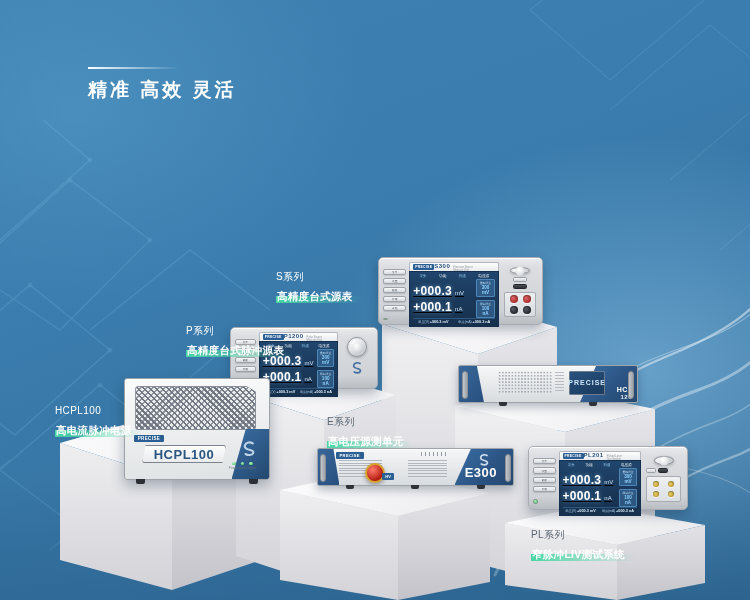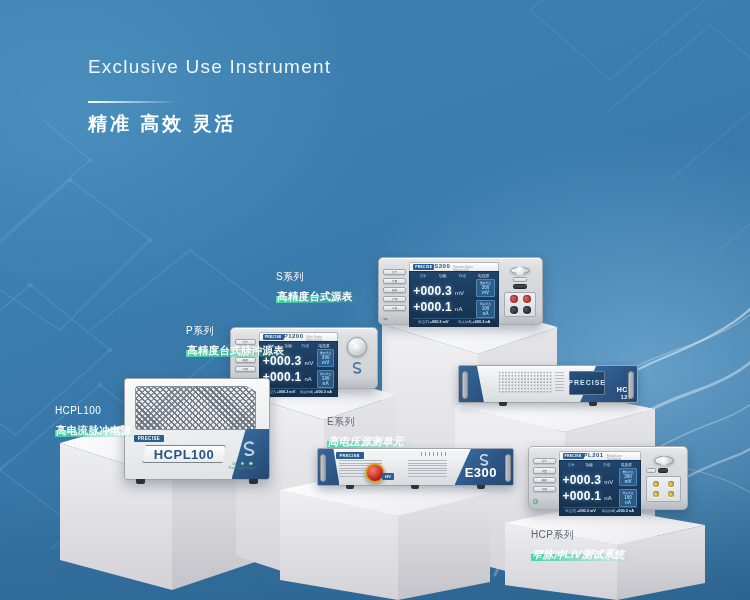--- a/index.html
+++ b/index.html
@@ -70,21 +70,21 @@
   .lbl .l2{
     font-size:10.5px; font-weight:700; color:#ffffff; letter-spacing:.3px;
     display:inline-block; position:relative; padding:0 1px;
   }
   .lbl .l2::after{
     content:""; position:absolute; left:0; right:-8px; bottom:0px; height:7px;
     background:linear-gradient(to right,#49d6a4,rgba(73,214,164,0));
     z-index:-1;
   }
   .lbl.dark .l1{ color:#5a6570; }
-  .lbl.dark .l2{ color:#ffffff;font-style:italic; }
+  .lbl.dark .l2{ color:#ffffff; }
 
   
   .instr{ position:absolute; z-index:7; }
 
   .benchtop{
     position:relative; width:100%; height:100%;
     border-radius:5px;
     background:linear-gradient(180deg,#e8eaec 0%,#dcdee1 14%,#cfd2d6 80%,#b9bcc1 100%);
     box-shadow:0 5px 12px rgba(20,40,60,.30), inset 0 1px 0 #fff;
     border:1px solid #a9adb3;
@@ -112,21 +112,21 @@
   .model-sub{ font-size:2.6px; color:#8d949c; margin-left:3px; }
   .lcd{
     flex:1; border:1px solid #14304e;
     background:linear-gradient(180deg,#20456c 0%,#1b3a5c 45%,#16304c 100%);
     display:flex; flex-direction:column; padding:2px 3px;
   }
   .lcd-tabs{ display:flex; justify-content:space-around; font-size:3.6px; color:#8fc4ec; padding-bottom:1px;}
   .lcd-tabs span.on{ color:#ffffff; }
   .lcd-main{ flex:1; display:flex; gap:3px; }
   .lcd-vals{ flex:1; display:flex; flex-direction:column; justify-content:center; gap:2px; }
-  .valrow{ display:flex; align-items:baseline; gap:3px; }
+  .valrow{ display:flex; align-items:baseline; gap:3px;text-decoration:underline; }
   .val{ font-size:12px; font-weight:700; color:#ffffff; letter-spacing:.3px;
     font-family:"Liberation Sans",sans-serif; text-shadow:0 0 4px rgba(150,210,255,.55); }
   .unit{ font-size:6px; color:#cfe4f6; }
   .lcd-side{ width:24%; display:flex; flex-direction:column; justify-content:center; gap:3px; }
   .sidebox{ background:rgba(70,130,185,.45); border:1px solid #4f86b8; border-radius:1px;
     padding:1px 2px; text-align:center; }
   .sidebox .k{ font-size:2.8px; color:#bcdcf5; }
   .sidebox .v{ font-size:4.6px; color:#8fd2ff; font-weight:700; }
   .lcd-bot{ display:flex; justify-content:space-around; align-items:center;
     border-top:1px solid #2d5880; padding-top:1px; font-size:3.2px; color:#a9cde9; }
@@ -291,21 +291,20 @@
       <path d="M55 325 C 95 235, 150 178, 258 140 C 315 120, 336 92, 340 60" stroke-width="3" opacity=".45"></path>
       <path d="M95 330 C 130 255, 185 205, 275 172 C 320 156, 338 132, 340 108" stroke-width="1.6" opacity=".32"></path>
       <path d="M140 330 C 170 275, 215 236, 290 208 C 325 196, 339 176, 340 156" stroke-width="2.4" opacity=".40"></path>
       <path d="M0 250 C 70 210, 150 200, 230 215 C 300 228, 330 250, 340 280" stroke-width="1.1" opacity=".28"></path>
     </g>
   </svg>
 
   <div class="bg-glow-b"></div>
 
   <div class="header">
-    <div class="h-sub">Exclusive  Use  Instrument</div>
     <div class="h-rule"></div>
     <div class="h-tag">精准  高效  灵活</div>
   </div>
 
   <div class="block" style="left:60px; top:415px; width:210px; height:175px;">
     <div class="t" style="clip-path:polygon(0 28px,98px 0,210px 32px,112px 64px);"></div>
     <div class="fl" style="clip-path:polygon(0 28px,112px 64px,112px 175px,0 145px);"></div>
     <div class="fr" style="clip-path:polygon(112px 64px,210px 32px,210px 142px,112px 175px);"></div>
   </div>
 
@@ -634,17 +633,17 @@
     <div class="l1">HCPL100</div>
     <div><span class="l2">高电流脉冲电源</span></div>
   </div>
 
   <div class="lbl dark" style="left:327px; top:415px;">
     <div class="l1">E系列</div>
     <div><span class="l2">高电压源测单元</span></div>
   </div>
 
   <div class="lbl dark" style="left:531px; top:528px;">
-    <div class="l1">HCP系列</div>
+    <div class="l1">PL系列</div>
     <div><span class="l2">窄脉冲LIV测试系统</span></div>
   </div>
 
 </div>
 
 </body></html>

